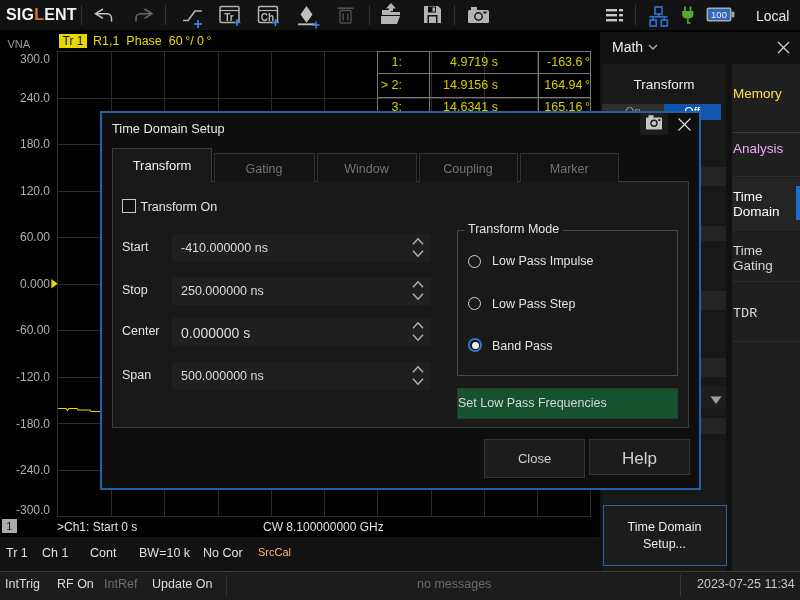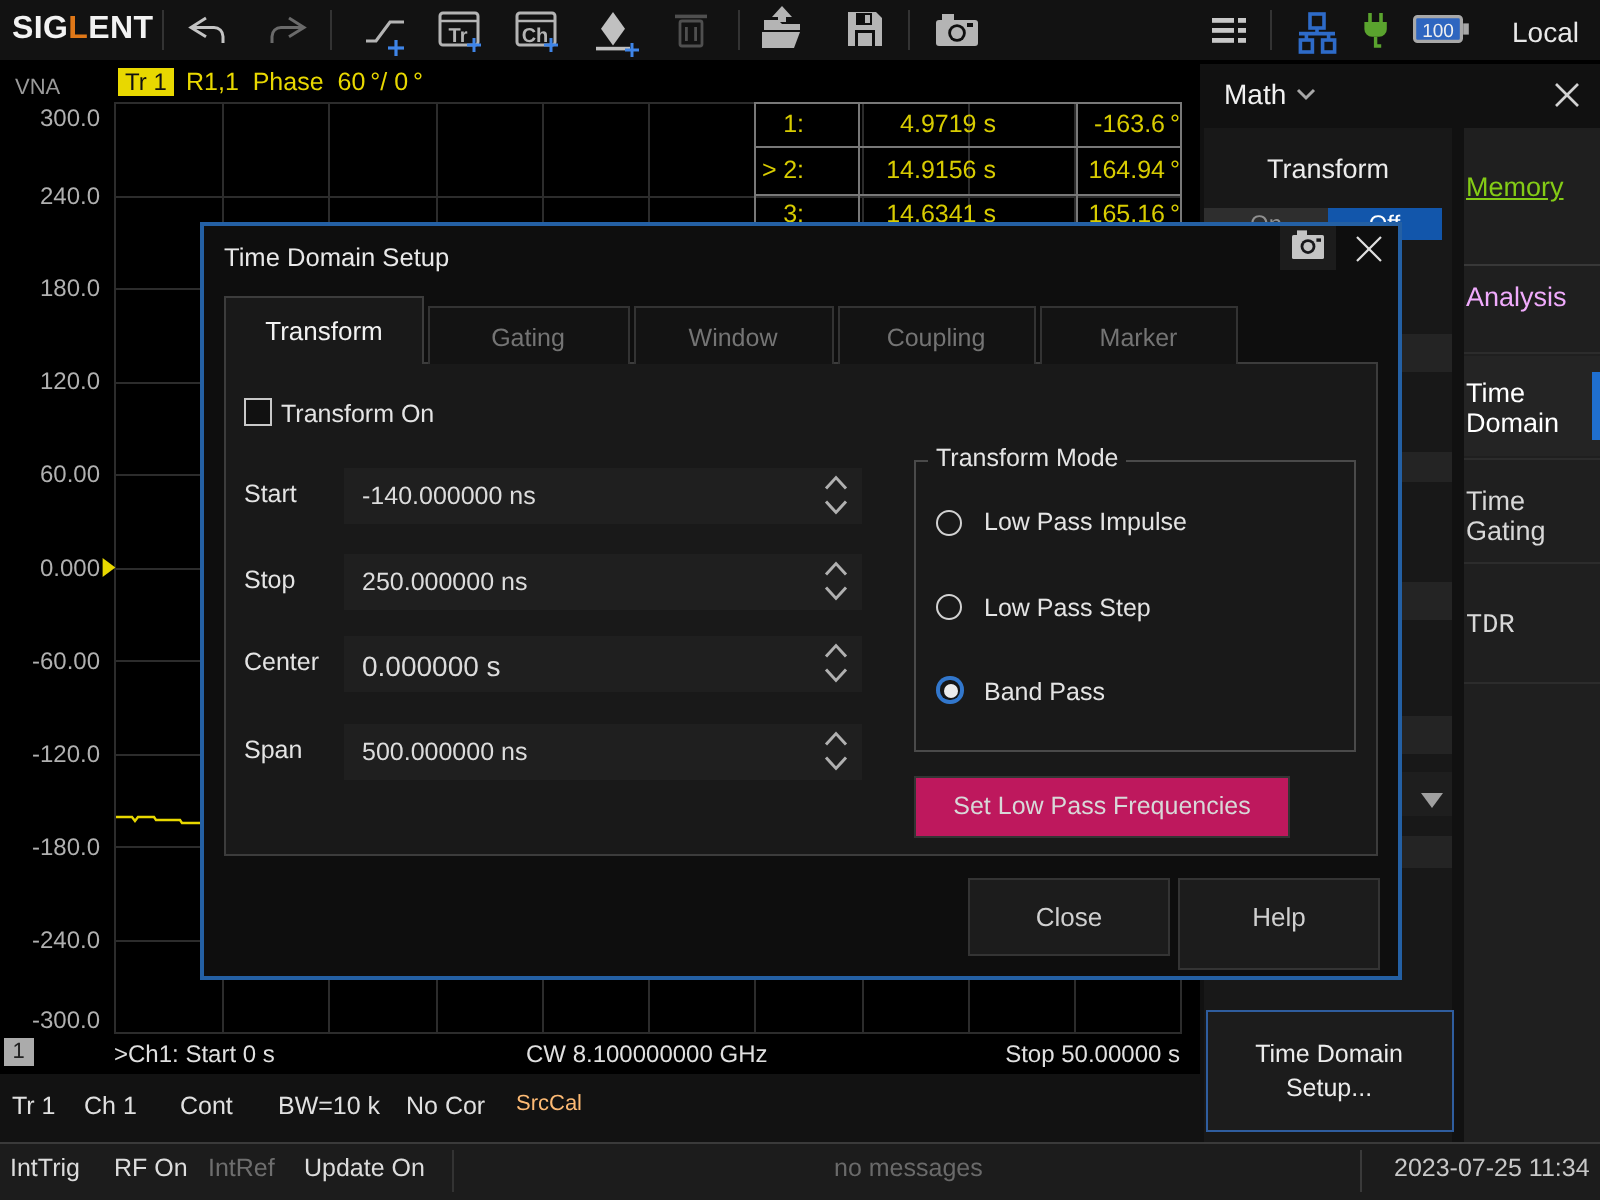--- a/index.html
+++ b/index.html
@@ -201,21 +201,20 @@
     <text x="381" y="57" text-anchor="start">&gt;</text>
     <text x="402" y="79">3:</text>
         <text x="498" y="79">14.6341 s</text>
         <text x="590" y="79">165.16 °</text>
   </g>
 </svg>
 
 <div class="abs" style="left:2px;top:519px;width:14.5px;height:14px;background:#ababab;color:#222;font-size:11px;text-align:center;line-height:14px;">1</div>
 <div class="abs" style="left:57px;top:520px;font-size:12px;color:#e0e0e0;">&gt;Ch1: Start 0 s</div>
 <div class="abs" style="left:263px;top:520px;font-size:12px;color:#e0e0e0;">CW 8.100000000 GHz</div>
-<div class="abs" style="left:440px;top:520px;width:150px;text-align:right;font-size:12px;color:#e0e0e0;">Stop 50.00000 s</div>
 
 <div class="abs" style="left:0;top:537px;width:600px;height:34px;background:#121212;"></div>
 <div class="abs" style="top:546px;left:6px;font-size:12.5px;color:#e0e0e0;">Tr 1</div>
 <div class="abs" style="top:546px;left:42px;font-size:12.5px;color:#e0e0e0;">Ch 1</div>
 <div class="abs" style="top:546px;left:90px;font-size:12.5px;color:#e0e0e0;">Cont</div>
 <div class="abs" style="top:546px;left:139px;font-size:12.5px;color:#e0e0e0;">BW=10 k</div>
 <div class="abs" style="top:546px;left:203px;font-size:12.5px;color:#e0e0e0;">No Cor</div>
 <div class="abs" style="top:546px;left:258px;font-size:11px;color:#fdba74;">SrcCal</div>
 
 <div class="abs" style="left:0;top:571px;width:800px;height:29px;background:#1c1c1c;border-top:1px solid #3a3a3a;"></div>
@@ -249,21 +248,21 @@
 <div class="abs" style="left:701px;top:226px;width:25px;height:15px;background:#242424;"></div>
 <div class="abs" style="left:701px;top:291px;width:25px;height:19px;background:#242424;"></div>
 <div class="abs" style="left:701px;top:358px;width:25px;height:19px;background:#242424;"></div>
 <div class="abs" style="left:701px;top:386px;width:25px;height:22px;background:#1e1e1e;"></div>
 <svg class="abs" style="left:708px;top:394px;" width="16" height="12" viewBox="0 0 16 12">
       <polygon points="2.5,2.5 13.5,2.5 8,10" fill="#a0a0a0"></polygon>
     </svg>
 <div class="abs" style="left:701px;top:418px;width:25px;height:16px;background:#242424;"></div>
 
 <div class="abs" style="left:732px;top:64px;width:68px;height:507px;background:#1f1f1f;"></div>
-<div class="abs" style="left:733px;top:86px;font-size:13.5px;color:#84cc16;text-decoration:underline;">Memory</div>
+<div class="abs" style="left:733px;top:86px;font-size:13.5px;color:#fde047;">Memory</div>
 <div class="abs" style="left:732px;top:132px;width:68px;height:1px;background:#383838;"></div>
 <div class="abs" style="left:733px;top:140.5px;font-size:13.5px;color:#f0abfc;">Analysis</div>
 <div class="abs" style="left:732px;top:176px;width:68px;height:1px;background:#2c2c2c;"></div>
 <div class="abs" style="left:732px;top:178px;width:68px;height:50px;background:#242424;"></div>
 <div class="abs" style="left:733px;top:188.5px;font-size:13.5px;color:#fff;line-height:15.5px;">Time<br>Domain</div>
 <div class="abs" style="left:796px;top:186px;width:4px;height:34px;background:#1f6fd0;"></div>
 <div class="abs" style="left:732px;top:229px;width:68px;height:1px;background:#2c2c2c;"></div>
 <div class="abs" style="left:733px;top:242.5px;font-size:13.5px;color:#d8d8d8;line-height:15.5px;">Time<br>Gating</div>
 <div class="abs" style="left:732px;top:281px;width:68px;height:1px;background:#2c2c2c;"></div>
 <div class="abs" style="left:733px;top:306px;font-size:13.5px;color:#d8d8d8;font-family:Liberation Mono, monospace;">TDR</div>
@@ -295,21 +294,21 @@
 <div class="abs" style="left:418.5px;top:153px;width:99px;height:29px;background:#131313;border:1px solid #333;border-bottom:none;color:#747474;font-size:12.5px;text-align:center;line-height:30px;">Coupling</div>
 <div class="abs" style="left:316.5px;top:153px;width:100px;height:29px;background:#131313;border:1px solid #333;border-bottom:none;color:#747474;font-size:12.5px;text-align:center;line-height:30px;">Window</div>
 <div class="abs" style="left:519.5px;top:153px;width:99.5px;height:29px;background:#131313;border:1px solid #333;border-bottom:none;color:#747474;font-size:12.5px;text-align:center;line-height:30px;">Marker</div>
 <div class="abs" style="left:112px;top:148px;width:100px;height:34px;background:#191919;border:1px solid #3c3c3c;border-bottom:none;color:#f2f2f2;font-size:13px;text-align:center;line-height:34px;">Transform</div>
 
 <div class="abs" style="left:121.8px;top:198.8px;width:14px;height:14px;border:1.4px solid #c8c8c8;background:#111;"></div>
 <div class="abs" style="left:140.5px;top:199.5px;font-size:12.5px;color:#e4e4e4;">Transform On</div>
 
 <div class="abs" style="left:122px;top:240px;font-size:12.5px;color:#e4e4e4;">Start</div>
 <div class="abs" style="left:172px;top:234px;width:259px;height:28px;background:#1f1f1f;"></div>
-<div class="abs" style="left:181px;top:241px;font-size:12.5px;color:#dcdcdc;">-140.000000 ns</div>
+<div class="abs" style="left:181px;top:241px;font-size:12.5px;color:#dcdcdc;">-410.000000 ns</div>
 <svg class="abs" style="left:409px;top:236px;" width="18" height="24" viewBox="0 0 18 24">
   <polyline points="4,8.2 9,2.8 14,8.2" stroke="#b0b0b0" stroke-width="1.5" fill="none"></polyline>
   <polyline points="4,14.8 9,20.2 14,14.8" stroke="#b0b0b0" stroke-width="1.5" fill="none"></polyline>
 </svg>
 
 <div class="abs" style="left:122px;top:283px;font-size:12.5px;color:#e4e4e4;">Stop</div>
 <div class="abs" style="left:172px;top:277px;width:259px;height:28px;background:#1f1f1f;"></div>
 <div class="abs" style="left:181px;top:284px;font-size:12.5px;color:#dcdcdc;">250.000000 ns</div>
 <svg class="abs" style="left:409px;top:279px;" width="18" height="24" viewBox="0 0 18 24">
   <polyline points="4,8.2 9,2.8 14,8.2" stroke="#b0b0b0" stroke-width="1.5" fill="none"></polyline>
@@ -337,18 +336,18 @@
 
 <div class="abs" style="left:468px;top:254.5px;width:13px;height:13px;border-radius:50%;border:1.8px solid #d2d2d2;"></div>
 <div class="abs" style="left:492px;top:254px;font-size:12.5px;color:#e4e4e4;">Low Pass Impulse</div>
 <div class="abs" style="left:468px;top:297px;width:13px;height:13px;border-radius:50%;border:1.8px solid #d2d2d2;"></div>
 <div class="abs" style="left:492px;top:296.5px;font-size:12.5px;color:#e4e4e4;">Low Pass Step</div>
 <div class="abs" style="left:468.2px;top:338.2px;width:13.5px;height:13.5px;border-radius:50%;background:#3277cc;"></div>
 <div class="abs" style="left:470.3px;top:340.3px;width:9.3px;height:9.3px;border-radius:50%;background:#161616;"></div>
 <div class="abs" style="left:471.5px;top:341.5px;width:7px;height:7px;border-radius:50%;background:#ececec;"></div>
 <div class="abs" style="left:492px;top:339px;font-size:12.5px;color:#e4e4e4;">Band Pass</div>
 
-<div class="abs" style="left:457px;top:388px;width:188px;height:31px;background:#be185d;border:1px solid #343434;color:#d8d8d8;font-size:12.5px;text-align:center;line-height:29px;">Set Low Pass Frequencies</div>
+<div class="abs" style="left:457px;top:388px;width:221px;height:31px;background:#14532d;border:1px solid #343434;color:#d8d8d8;font-size:12.5px;line-height:29px;">Set Low Pass Frequencies</div>
 
 <div class="abs" style="left:484px;top:439px;width:101px;height:39px;background:#1c1c1c;border:1px solid #343434;color:#d0d0d0;font-size:13px;text-align:center;line-height:37px;">Close</div>
-<div class="abs" style="left:589px;top:439px;width:101px;height:46px;background:#1c1c1c;border:1px solid #343434;color:#d0d0d0;font-size:13px;text-align:center;line-height:37px;">Help</div>
+<div class="abs" style="left:589px;top:439px;width:101px;height:36px;background:#1c1c1c;border:1px solid #343434;color:#d0d0d0;font-size:17px;text-align:center;line-height:37px;">Help</div>
 
 </div>
 
 </body></html>

